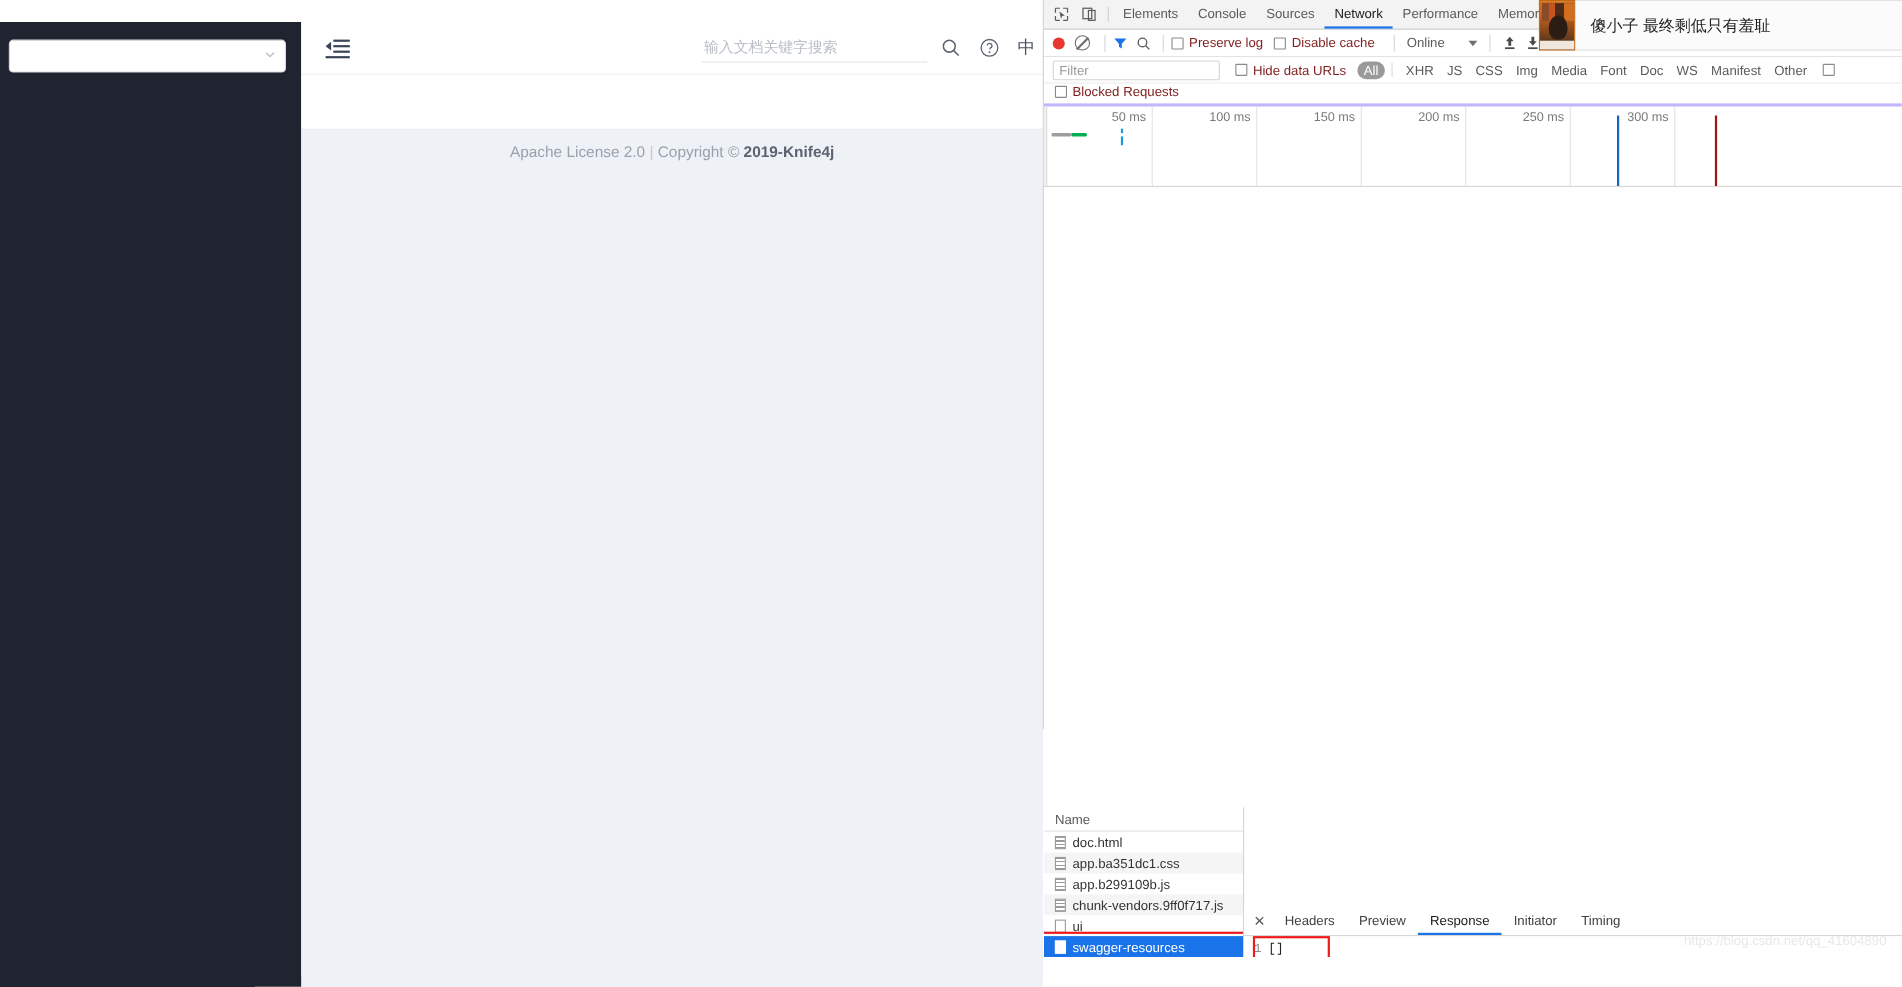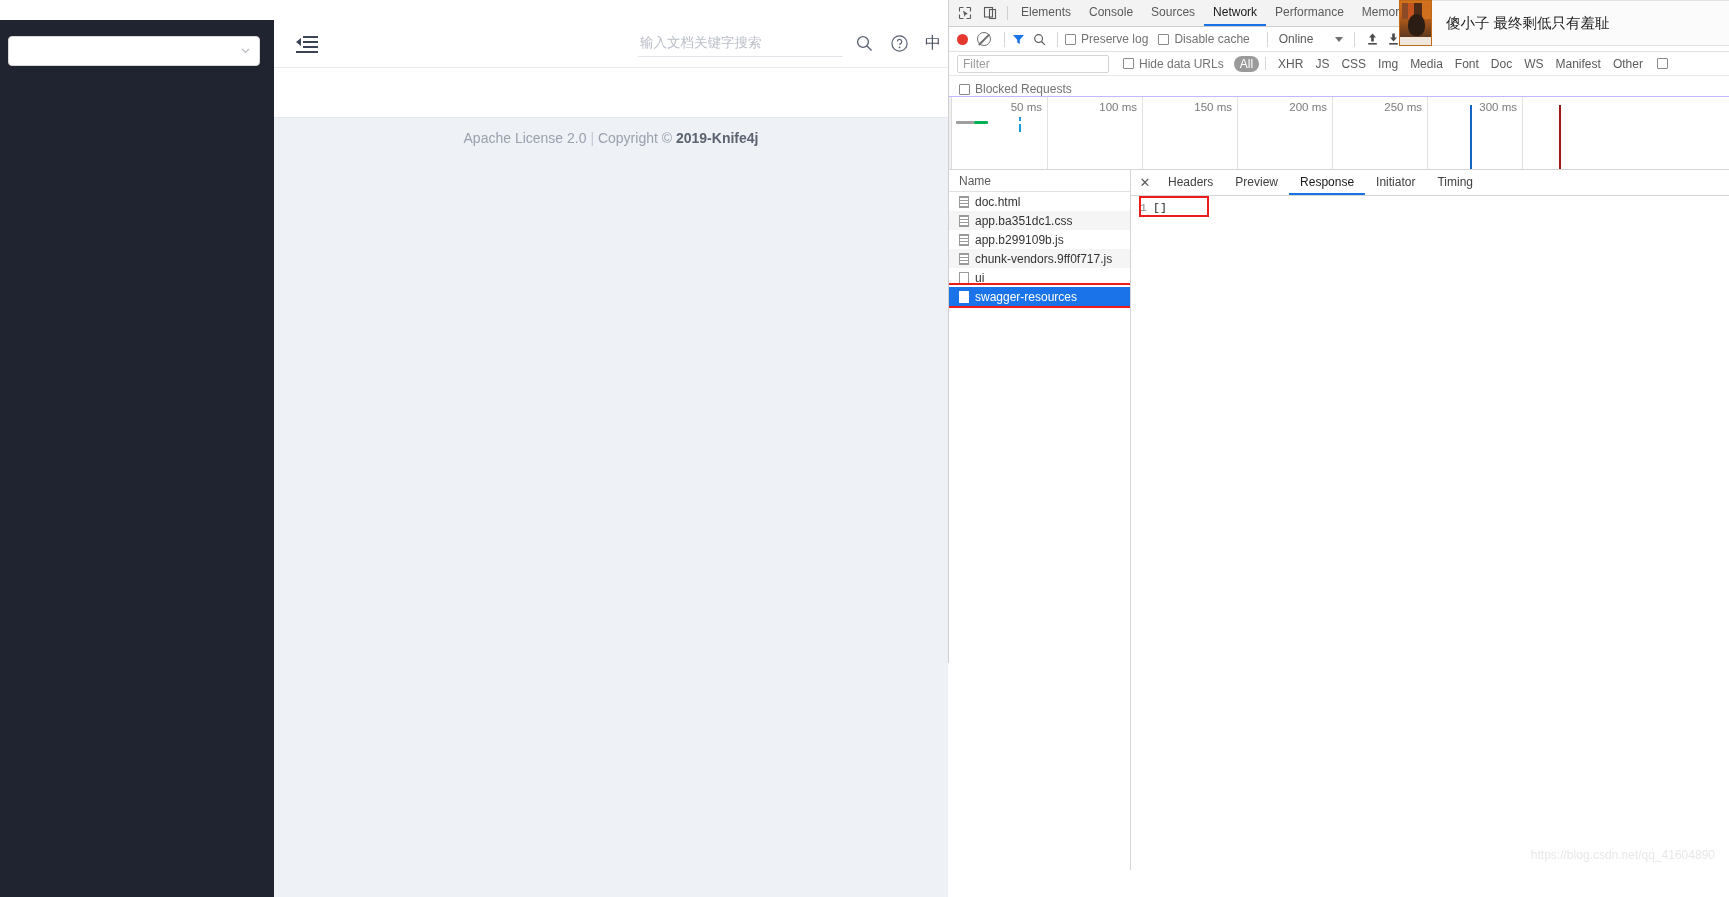--- a/index.html
+++ b/index.html
@@ -242,21 +242,21 @@
     width: 11px; height: 11px;
     border: 1px solid #8a8a8a;
     border-radius: 1px;
     background: #fff;
     display: inline-block;
     flex: 0 0 auto;
     cursor: pointer;
   }
   .cb-label {
     display: flex; align-items: center; gap: 5px;
-    margin-right: 10px; font-size: 12px; color: #737373;
+    margin-right: 10px; font-size: 12px; color: #7f1d1d;
     cursor: pointer;
     white-space: nowrap;
   }
   .throttle {
     display: flex; align-items: center;
     gap: 22px;
     border: none;
     font-size: 12px; color: #5a5a5a;
     padding: 0 4px;
     cursor: pointer;
@@ -295,22 +295,22 @@
     border-radius: 8px;
     cursor: pointer;
     color: #5a5a5a;
     white-space: nowrap;
   }
   .type-chip.active { background: #9a9a9a; color: #ffffff; }
   .type-divider { width: 1px; height: 13px; background: #d8d8d8; margin: 0 6px; }
 
   .dt-blockedbar {
     height: 21px;
-    border-bottom: 1px solid #c4b5fd;
-    display: flex; align-items: flex-end;
+    border-bottom: 3px solid #c4b5fd;
+    display: flex; align-items: flex-start;
     padding-left: 10px;
     background: #ffffff;
   }
 
   
   .dt-overview {
     position: relative;
     height: 73px;
     border-bottom: 1px solid #d5d5d5;
     background: #ffffff;
@@ -337,20 +337,21 @@
   }
   .ov-evt { position: absolute; width: 1.5px; }
   .ov-tinybar { position: absolute; width: 2px; }
 
   
   .dt-body {
     position: relative;
     height: 700px;
     display: flex;
     background: #ffffff;
+    align-items: flex-end;
   }
   .req-pane {
     width: 182px;
     flex: 0 0 auto;
     border-right: 1px solid #d5d5d5;
     background: #ffffff;
     position: relative;
     overflow: hidden;
   }
   .req-head {

